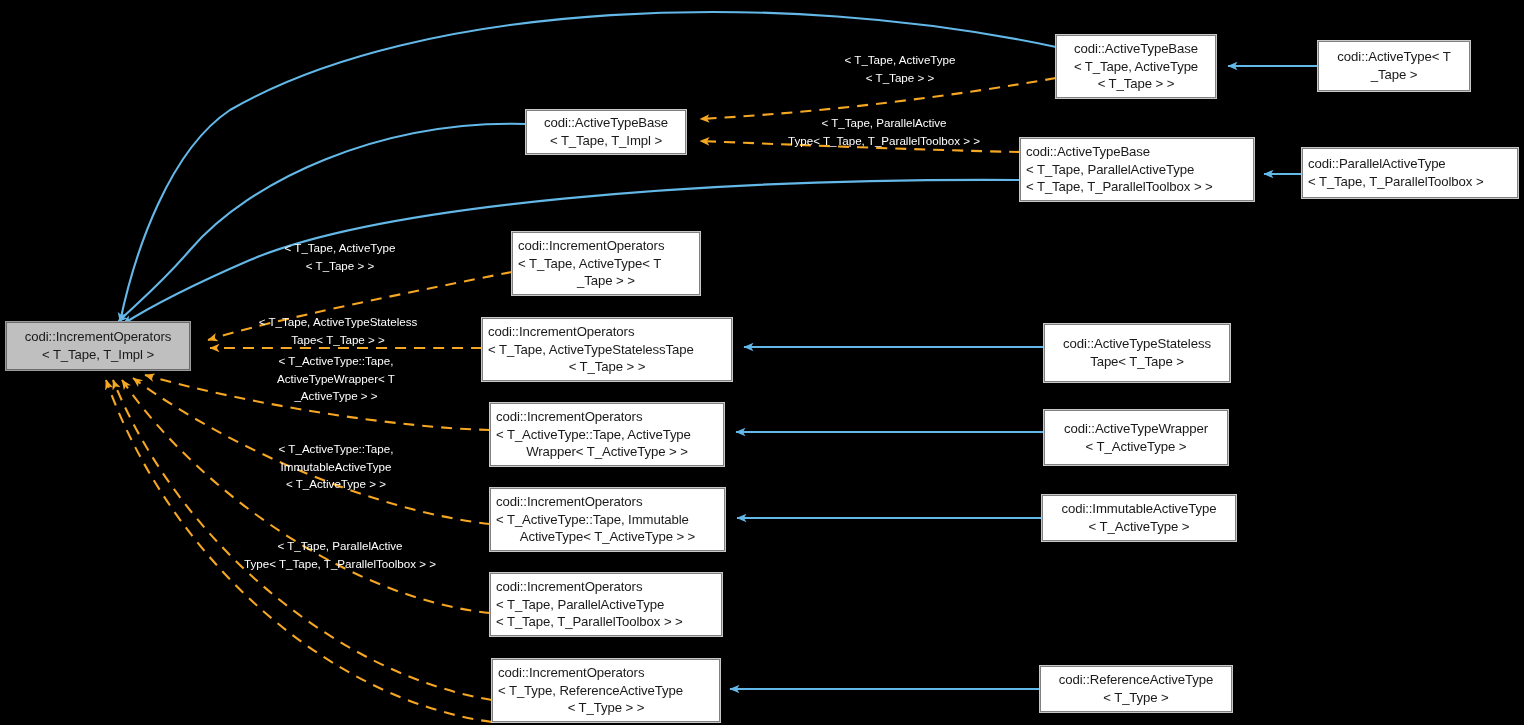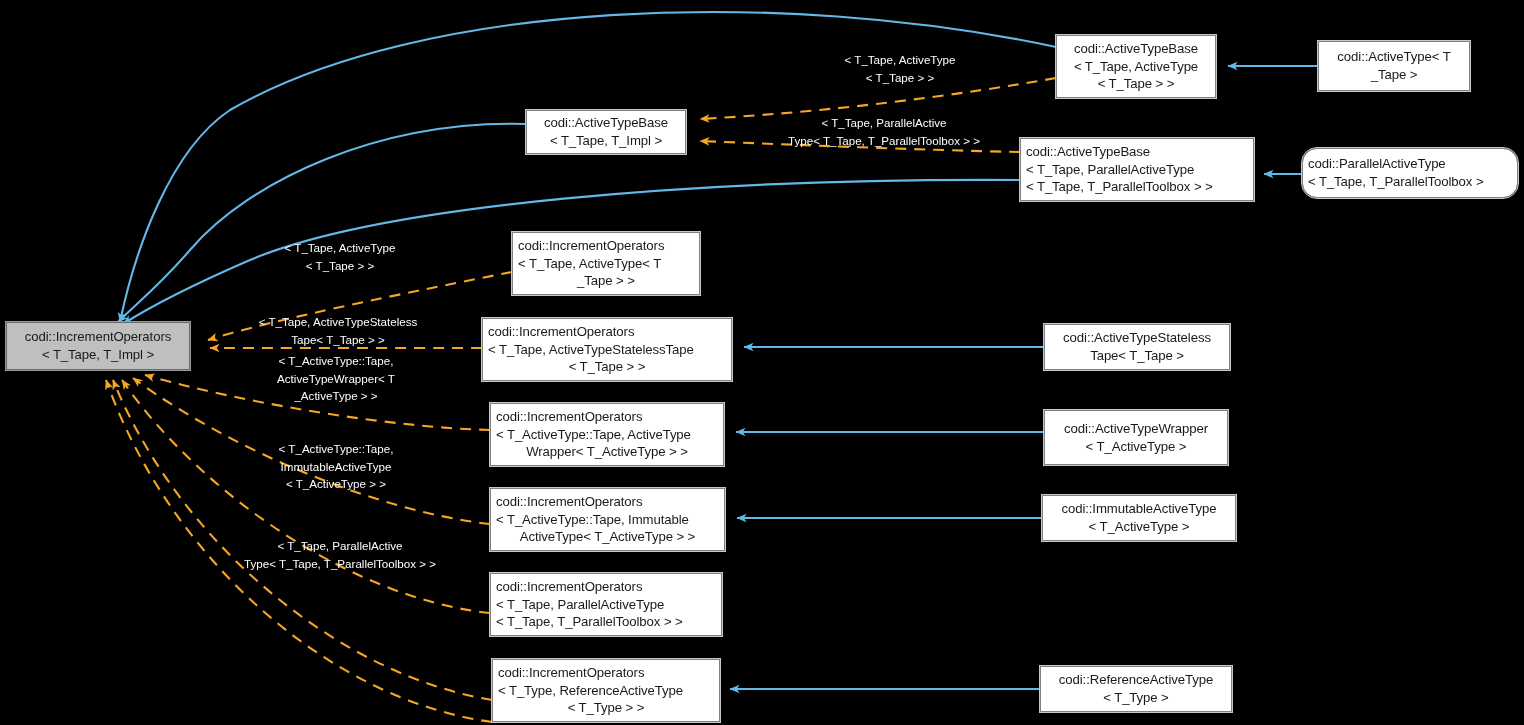--- a/index.html
+++ b/index.html
@@ -89,33 +89,33 @@
   </div>
 
   <div class="node c" style="left:1318px;top:41px;width:152px;height:50px;">
     <span class="txt"><span>codi::ActiveType&lt; T</span><br><span>_Tape &gt;</span></span>
   </div>
 
   <div class="node l" style="left:1020px;top:138px;width:234px;height:63px;">
     <span class="txt"><span>codi::ActiveTypeBase</span><br><span>&lt; T_Tape, ParallelActiveType</span><br><span>&lt; T_Tape, T_ParallelToolbox &gt; &gt;</span></span>
   </div>
 
-  <div class="node l" style="left:1302px;top:148px;width:216px;height:50px;border-radius:15px;">
+  <div class="node l" style="left:1302px;top:148px;width:216px;height:50px;">
     <span class="txt"><span>codi::ParallelActiveType</span><br><span>&lt; T_Tape, T_ParallelToolbox &gt;</span></span>
   </div>
 
   <div class="node mix" style="left:512px;top:232px;width:188px;height:63px;">
     <span class="txt"><span>codi::IncrementOperators</span><br><span>&lt; T_Tape, ActiveType&lt; T</span><span class="ctr">_Tape &gt; &gt;</span></span>
   </div>
 
   <div class="node mix" style="left:482px;top:318px;width:250px;height:63px;">
     <span class="txt"><span>codi::IncrementOperators</span><br><span>&lt; T_Tape, ActiveTypeStatelessTape</span><span class="ctr">&lt; T_Tape &gt; &gt;</span></span>
   </div>
 
-  <div class="node c" style="left:1044px;top:324px;width:186px;height:46px;">
+  <div class="node c" style="left:1044px;top:324px;width:186px;height:58px;">
     <span class="txt"><span>codi::ActiveTypeStateless</span><br><span>Tape&lt; T_Tape &gt;</span></span>
   </div>
 
   <div class="node mix" style="left:490px;top:403px;width:234px;height:63px;">
     <span class="txt"><span>codi::IncrementOperators</span><br><span>&lt; T_ActiveType::Tape, ActiveType</span><span class="ctr">Wrapper&lt; T_ActiveType &gt; &gt;</span></span>
   </div>
 
   <div class="node c" style="left:1044px;top:410px;width:184px;height:55px;">
     <span class="txt"><span>codi::ActiveTypeWrapper</span><br><span>&lt; T_ActiveType &gt;</span></span>
   </div>

